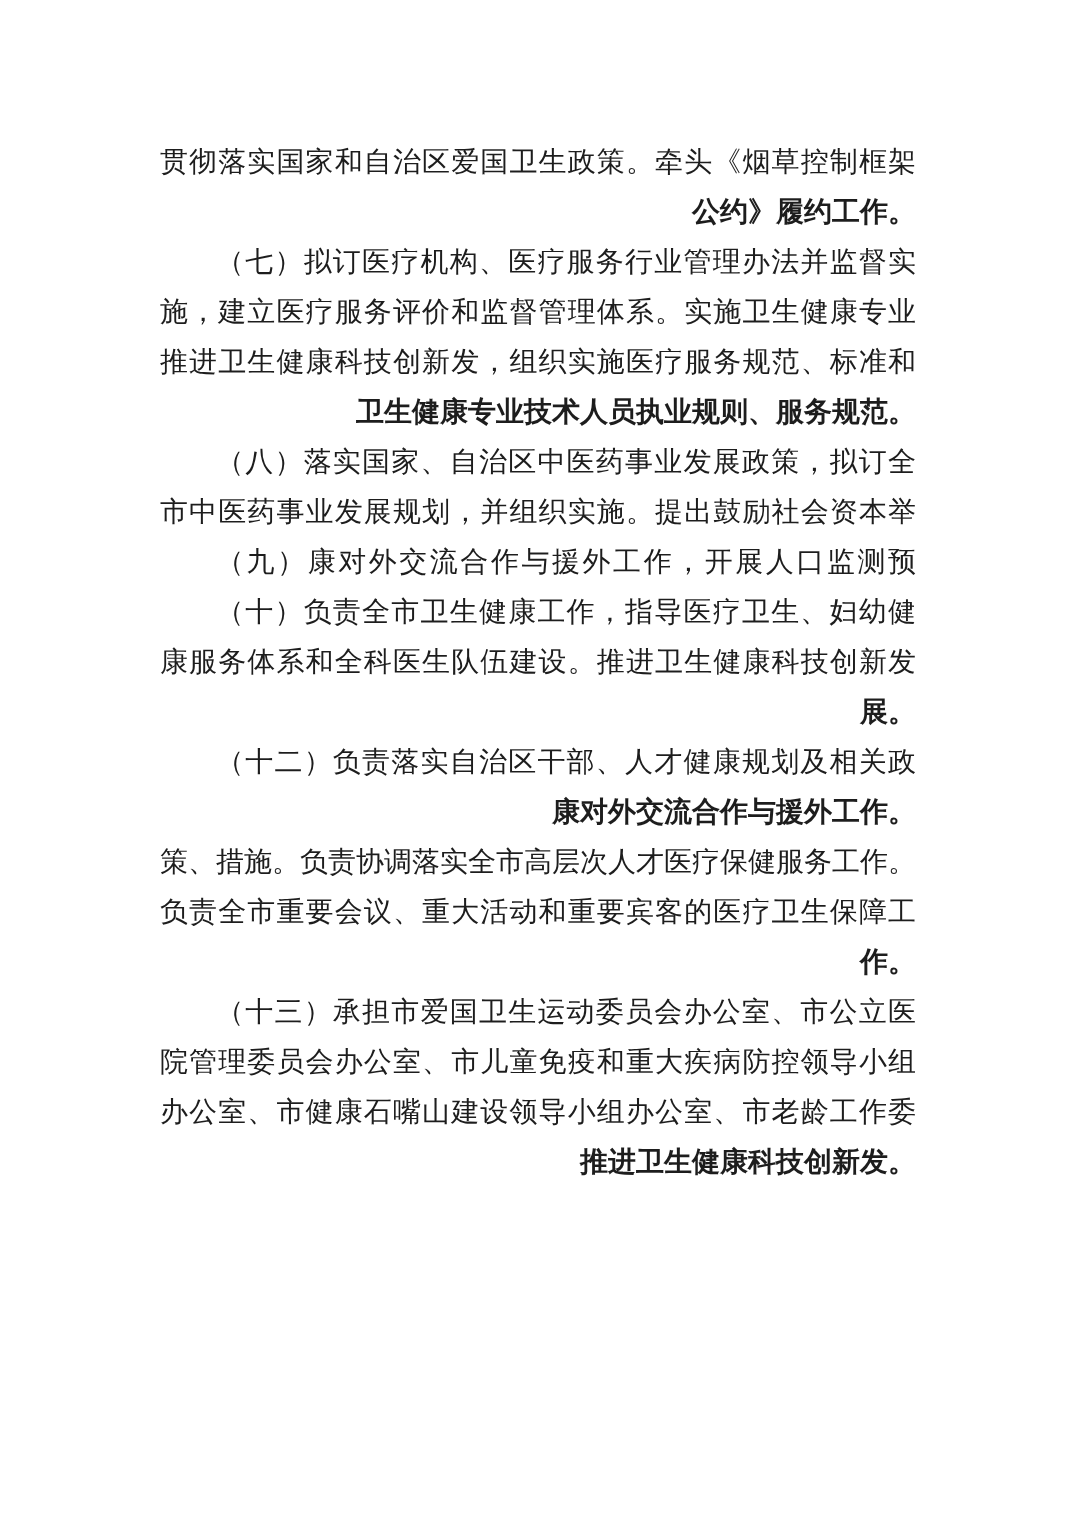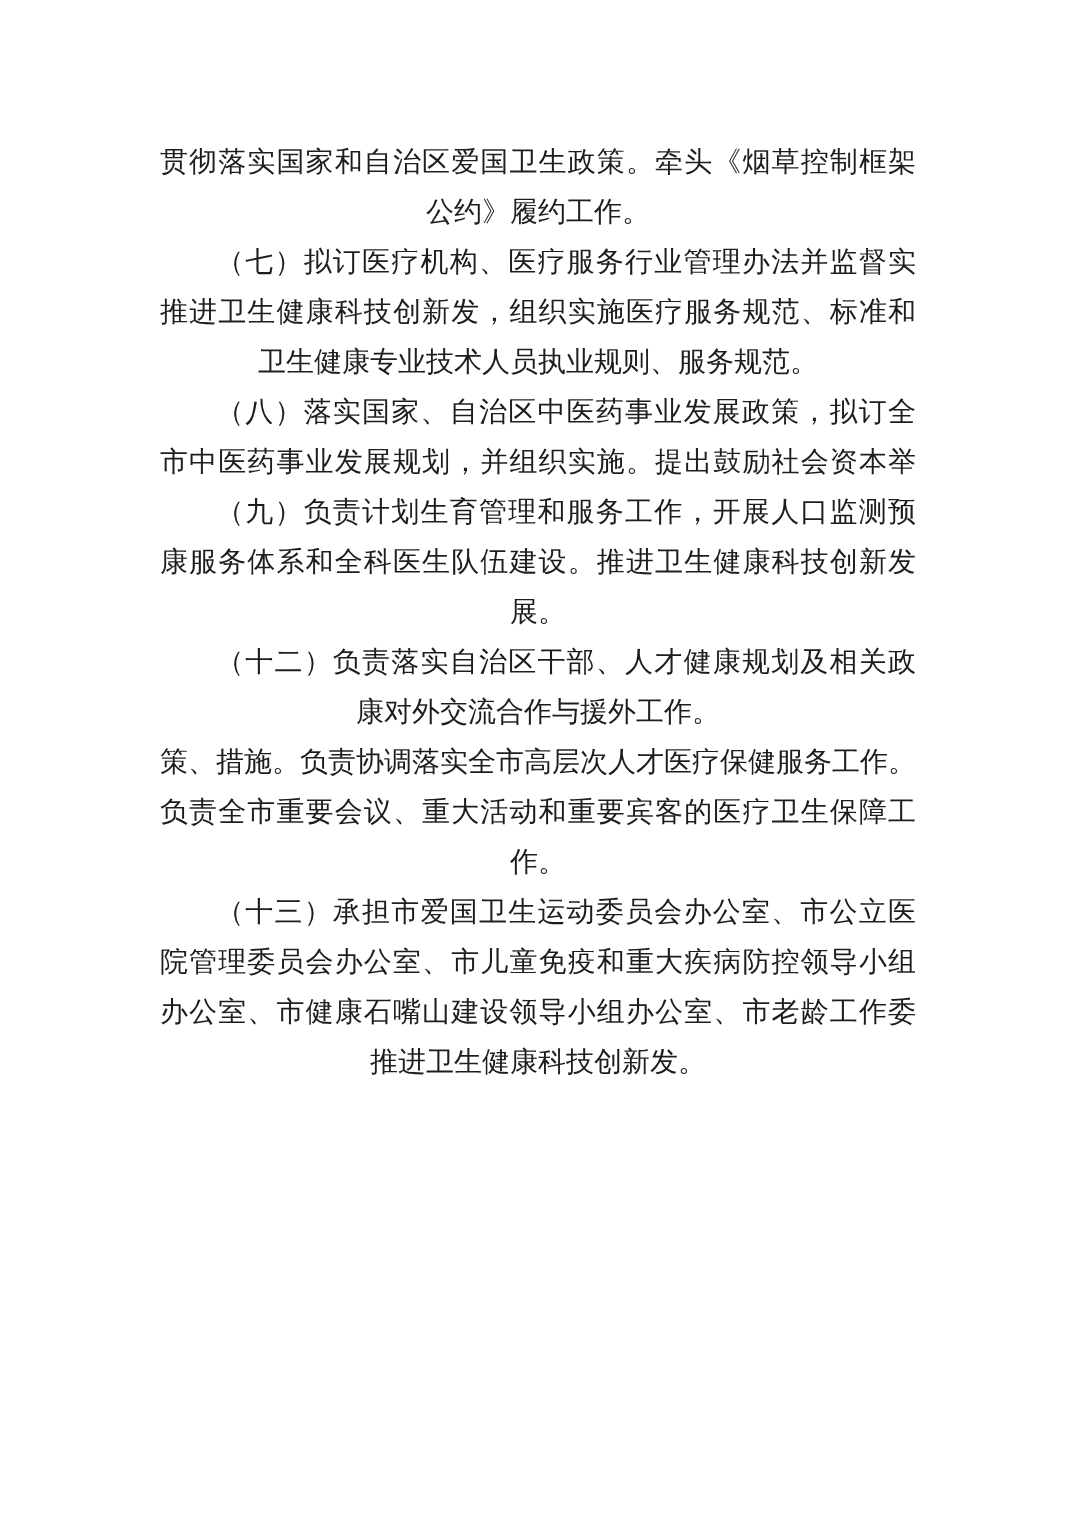--- a/index.html
+++ b/index.html
@@ -29,39 +29,42 @@
     letter-spacing: 0;
     color: #1d1d1d;
     white-space: nowrap;
   }
   .line.full {
     text-align: justify;
     text-align-last: justify;
     text-justify: inter-ideograph;
   }
   .line.end {
-    text-align: center;
+    text-align: right;
+    font-weight: bold;
   }
   .line.indent {
     padding-left: 56px;
   }
 </style>
 </head>
 <body>
 
 <div class="page" style="background: rgb(255, 255, 255);">
   <div class="content" style="color: rgb(29, 29, 29);">
       <div class="line full">贯彻落实国家和自治区爱国卫生政策。牵头《烟草控制框架</div>
       <div class="line end">公约》履约工作。</div>
       <div class="line full indent">（七）拟订医疗机构、医疗服务行业管理办法并监督实</div>
+      <div class="line full">施，建立医疗服务评价和监督管理体系。实施卫生健康专业</div>
       <div class="line full">推进卫生健康科技创新发，组织实施医疗服务规范、标准和</div>
       <div class="line end">卫生健康专业技术人员执业规则、服务规范。</div>
       <div class="line full indent">（八）落实国家、自治区中医药事业发展政策，拟订全</div>
       <div class="line full">市中医药事业发展规划，并组织实施。提出鼓励社会资本举</div>
-      <div class="line full indent">（九）负责计划生育管理和服务工作，开展人口监测预</div>
+      <div class="line full indent">（九）康对外交流合作与援外工作，开展人口监测预</div>
+      <div class="line full indent">（十）负责全市卫生健康工作，指导医疗卫生、妇幼健</div>
       <div class="line full">康服务体系和全科医生队伍建设。推进卫生健康科技创新发</div>
       <div class="line end">展。</div>
       <div class="line full indent">（十二）负责落实自治区干部、人才健康规划及相关政</div>
       <div class="line end">康对外交流合作与援外工作。</div>
       <div class="line full">策、措施。负责协调落实全市高层次人才医疗保健服务工作。</div>
       <div class="line full">负责全市重要会议、重大活动和重要宾客的医疗卫生保障工</div>
       <div class="line end">作。</div>
       <div class="line full indent">（十三）承担市爱国卫生运动委员会办公室、市公立医</div>
       <div class="line full">院管理委员会办公室、市儿童免疫和重大疾病防控领导小组</div>
       <div class="line full">办公室、市健康石嘴山建设领导小组办公室、市老龄工作委</div>

